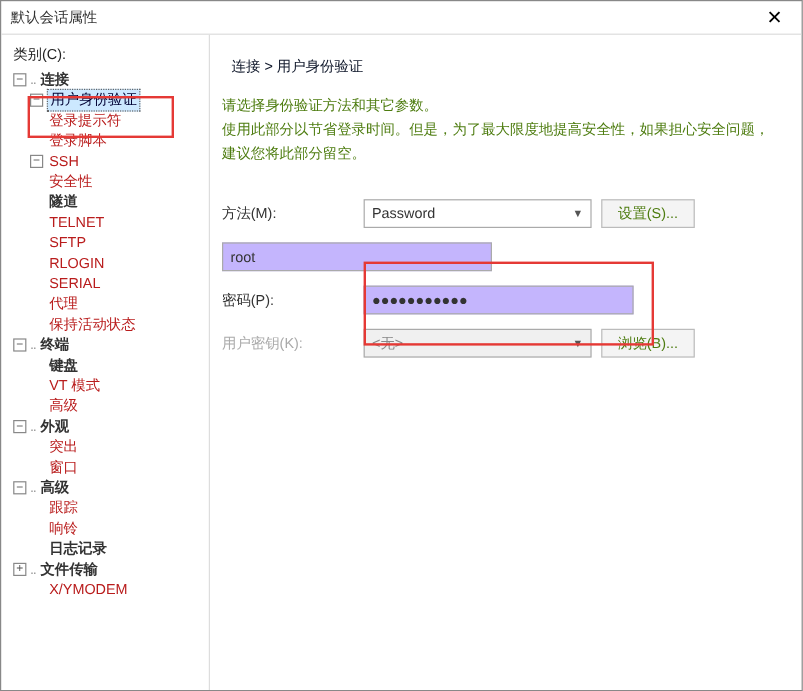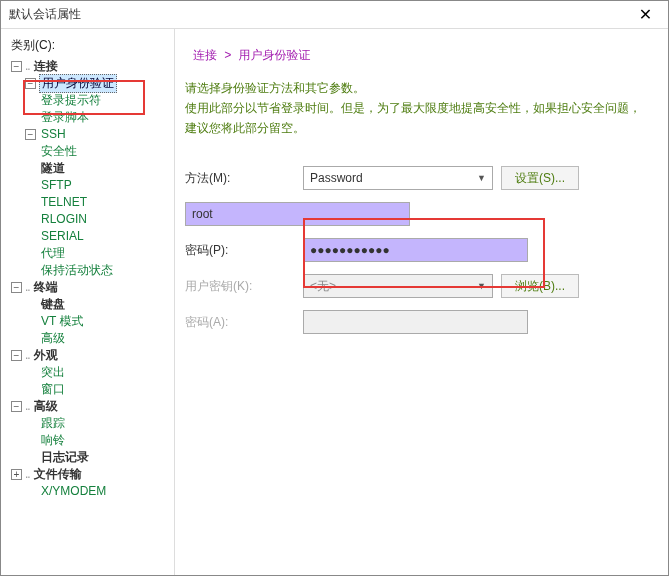--- a/index.html
+++ b/index.html
@@ -11,26 +11,26 @@
 .side { width: 174px; border-right: 1px solid #ddd; padding: 8px 6px 0 10px; overflow: hidden; }
 .side-label { color: #222; margin-bottom: 4px; }
 .tree { line-height: 17px; }
 .tree-row { display: flex; align-items: center; white-space: nowrap; height: 17px; }
 .toggle { width: 11px; height: 11px; border: 1px solid #888; display: inline-flex; align-items: center; justify-content: center; margin-right: 3px; font-size: 10px; line-height: 9px; color: #555; background: #fff; }
 .toggle.plus::before { content: "+"; }
 .toggle.minus::before { content: "−"; }
 .spacer { display: inline-block; width: 14px; }
 .node-label { padding: 0 2px; }
 .node-label.bold { font-weight: bold; color: #333; }
-.node-label.thin { color: #15803d; }
+.node-label.thin { color: #b91c1c; }
 .dots { color: #999; letter-spacing: -1px; margin-right: 2px; }
 .tree-sel { background: #cce8ff; border: 1px dotted #666; padding: 0 2px; font-weight: normal; color: #003; }
 .red-box-tree { border: 2px solid #e53935; position: absolute; left: 22px; top: 51px; width: 122px; height: 35px; pointer-events: none; }
 .main { flex: 1; padding: 0; position: relative; }
-.breadcrumb { color: #a21caf; padding: 18px 0 14px 18px; font-family: Liberation Mono, monospace; }
+.breadcrumb { color: #0f172a; padding: 18px 0 14px 18px; }
 .desc { padding: 0 18px 28px 10px; line-height: 20px; color: #4d7c0f; }
 .form { padding: 0 18px 16px 10px; }
 .form-row { display: flex; align-items: center; margin-bottom: 12px; height: 24px; }
 .form-label { width: 118px; color: #333; }
 .form-label.disabled { color: #aaa; }
 .form-input { width: 225px; height: 24px; border: 1px solid #aaa; padding: 0 6px; color: #333; background: #c4b5fd; }
 .form-select { width: 190px; height: 24px; border: 1px solid #aaa; padding: 0 6px; color: #333; background: #fff; display: flex; align-items: center; justify-content: space-between; }
 .form-select.disabled { background: #f0f0f0; color: #888; }
 .chev { font-size: 9px; color: #555; }
 .btn { width: 78px; height: 24px; border: 1px solid #bbb; background: #f4f4f4; color: #4d7c0f; display: inline-flex; align-items: center; justify-content: center; margin-left: 8px; }
@@ -81,26 +81,26 @@
           <span class="node-label thin">安全性</span>
         </div>
       <div class="tree-row">
           <span class="spacer"></span>
           <span class="spacer"></span>
           <span class="node-label bold">隧道</span>
         </div>
       <div class="tree-row">
           <span class="spacer"></span>
           <span class="spacer"></span>
+          <span class="node-label thin">TELNET</span>
+        </div>
+      <div class="tree-row">
+          <span class="spacer"></span>
+          <span class="spacer"></span>
           <span class="node-label thin">SFTP</span>
-        </div>
-      <div class="tree-row">
-          <span class="spacer"></span>
-          <span class="spacer"></span>
-          <span class="node-label thin">TELNET</span>
         </div>
       <div class="tree-row">
           <span class="spacer"></span>
           <span class="spacer"></span>
           <span class="node-label thin">RLOGIN</span>
         </div>
       <div class="tree-row">
           <span class="spacer"></span>
           <span class="spacer"></span>
           <span class="node-label thin">SERIAL</span>
@@ -206,20 +206,16 @@
         <div class="form-input" style="display:flex;align-items:center">●●●●●●●●●●●</div>
       </div>
       <div class="form-row">
         <span class="form-label disabled">用户密钥(K):</span>
         <div class="form-select disabled">
           <span>&lt;无&gt;</span>
           <span class="chev">▼</span>
         </div>
         <span class="btn">浏览(B)...</span>
       </div>
-      <div class="form-row">
-        <span class="form-label disabled">密码(A):</span>
-        <input class="form-input" disabled="" style="background: rgb(240, 240, 240);">
-      </div>
     </div>
     <div class="red-box-fields"></div>
   </div>
 </div>
 
 </body></html>

